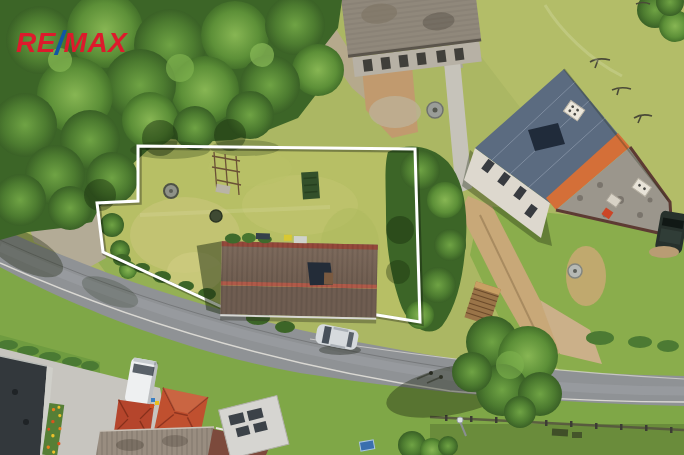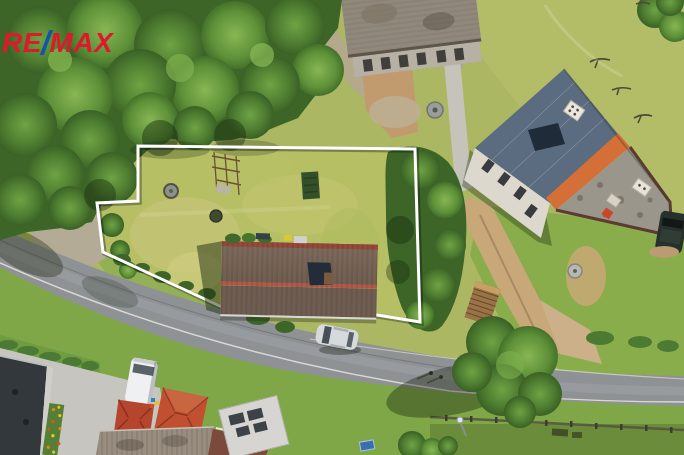--- a/index.html
+++ b/index.html
@@ -1,19 +1,19 @@
 <!DOCTYPE html>
 <html><head>
 <meta charset="utf-8">
 <style>
   html,body{margin:0;padding:0;background:#111;}
   .stage{position:relative;width:684px;height:455px;overflow:hidden;background:#abb763;
          font-family:"Liberation Sans",sans-serif;}
   .stage svg{display:block;}
-  .logo{position:absolute;left:2px;top:26px;font-weight:700;font-style:italic;
+  .logo{position:absolute;left:16px;top:26px;font-weight:700;font-style:italic;
         font-size:28px;letter-spacing:.5px;line-height:1;user-select:none;white-space:nowrap;}
   .logo .red{color:#dd1a2c;}
   .logo .blue{color:#1156a4;font-size:33px;vertical-align:-2px;margin:0 -1px;}
 </style>
 </head>
 <body>
 
 <div class="stage">
 <svg width="684" height="455" viewBox="0 0 684 455" xmlns="http://www.w3.org/2000/svg">
   <defs>

